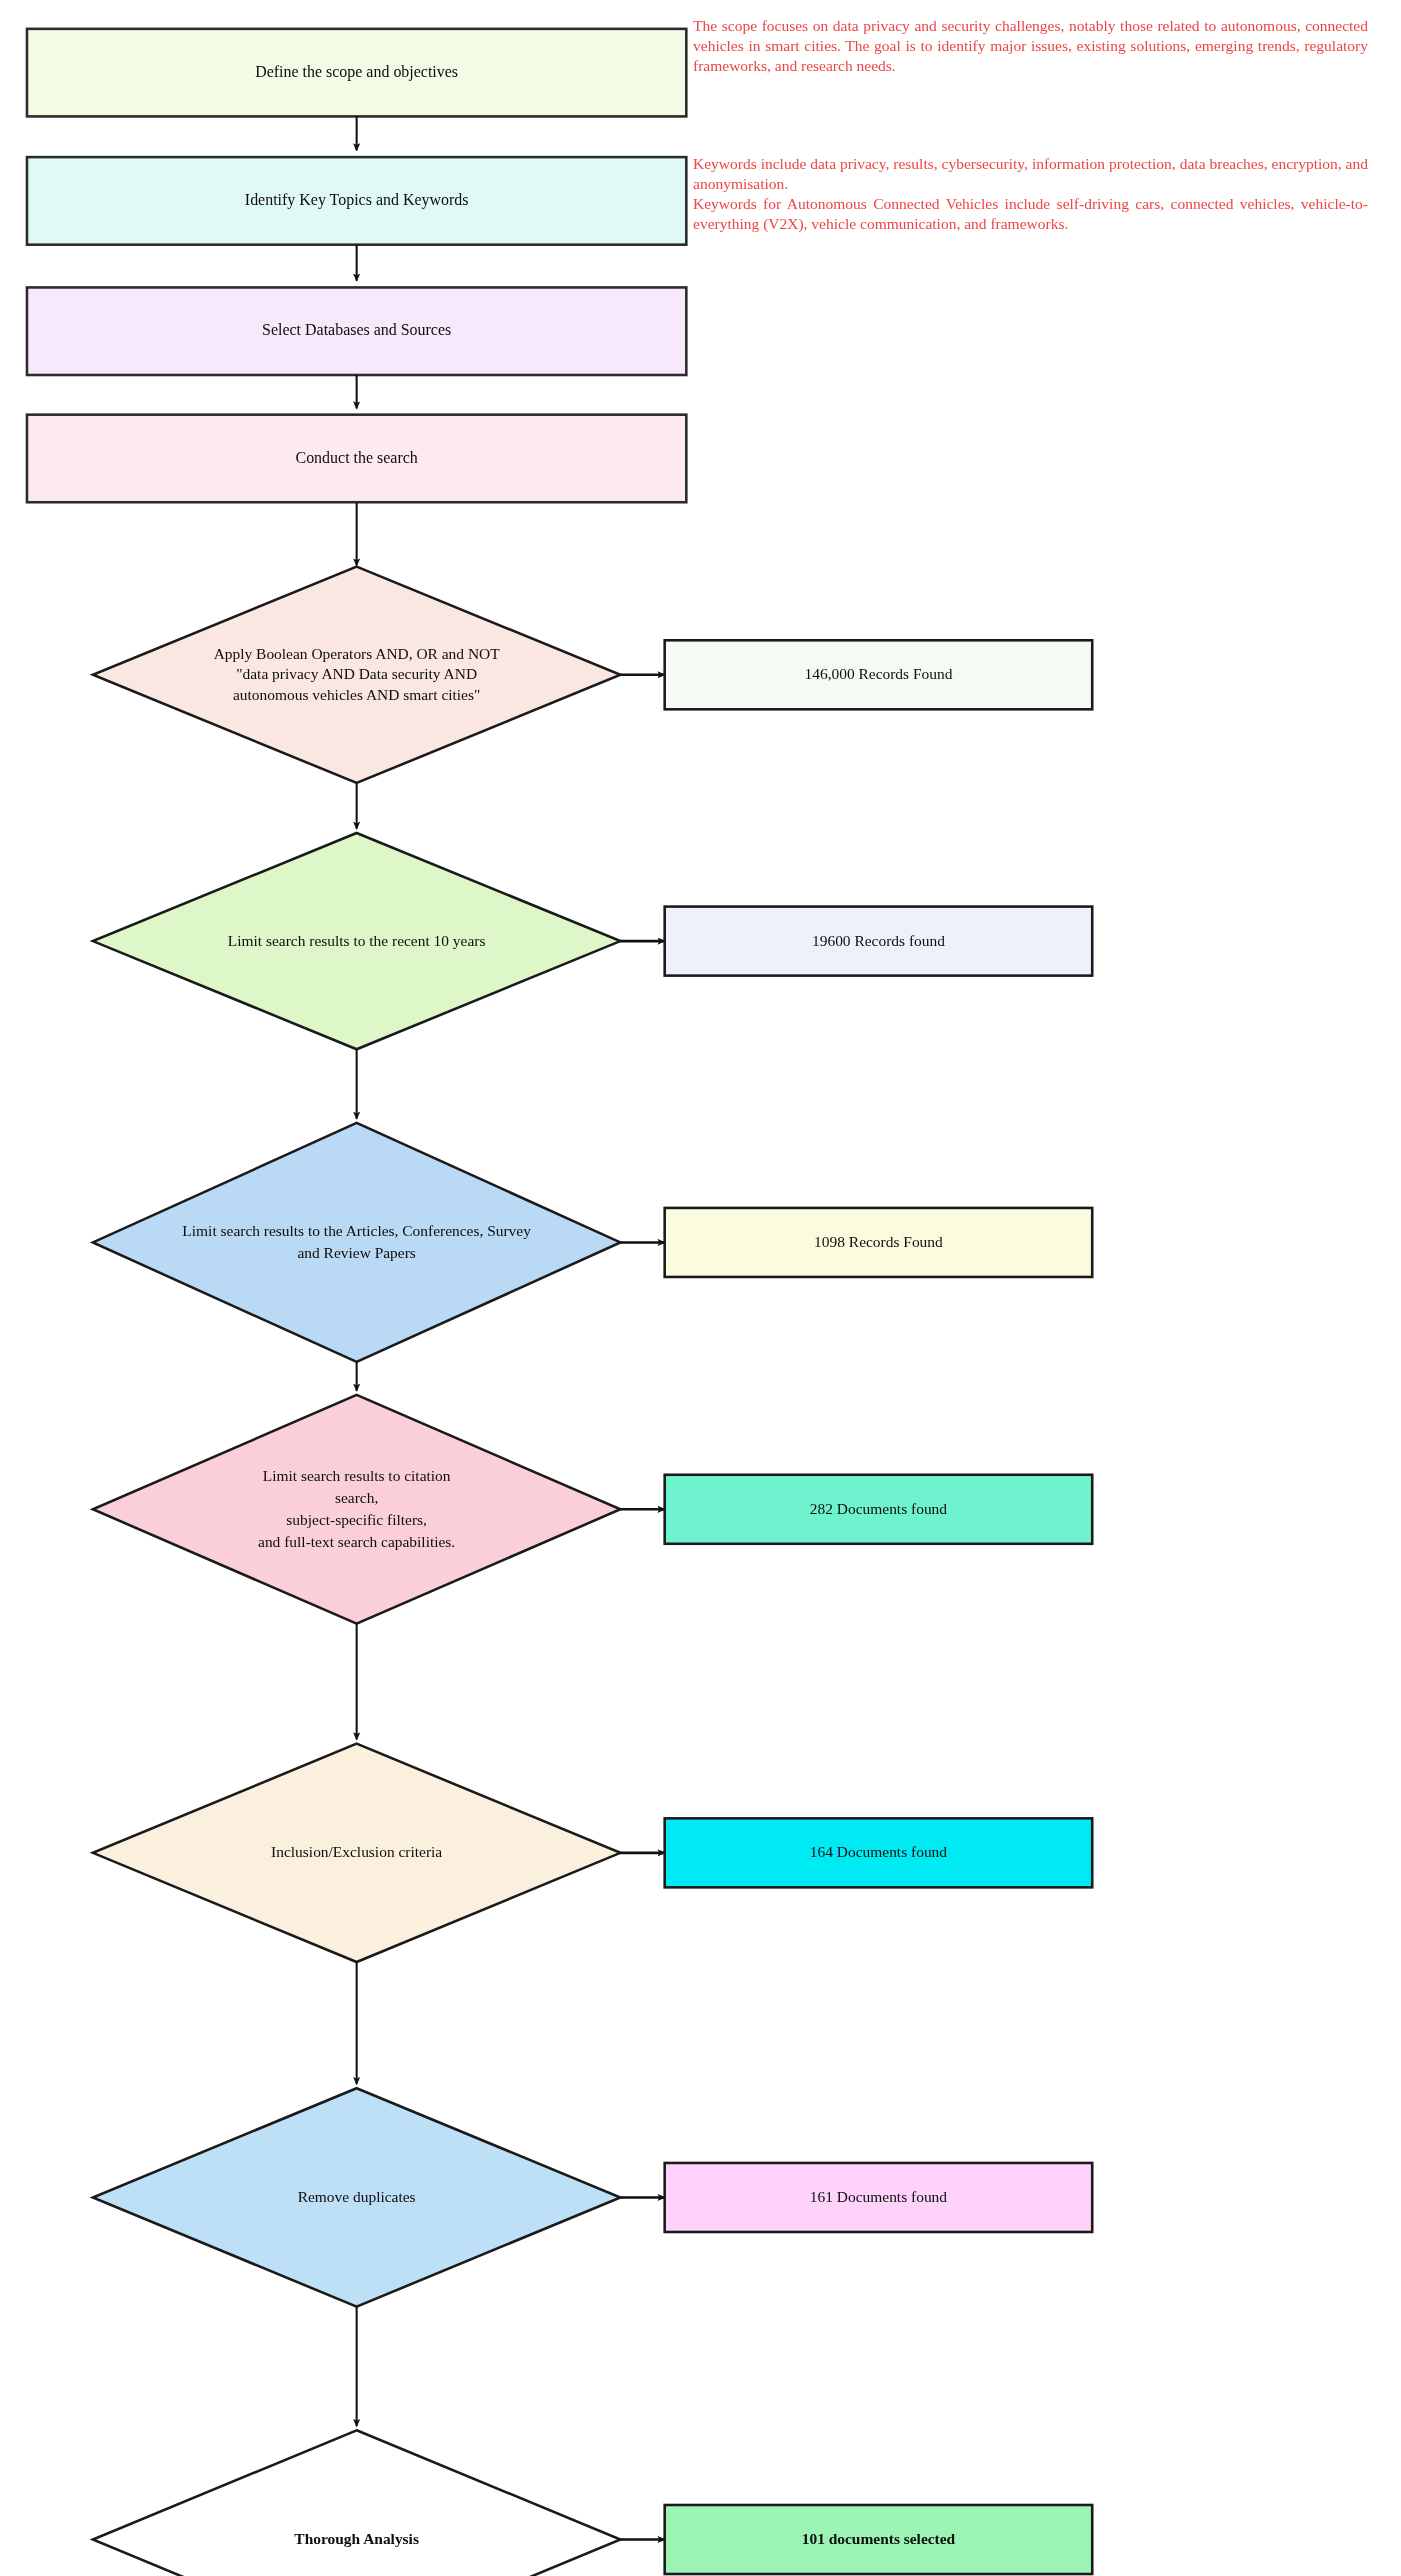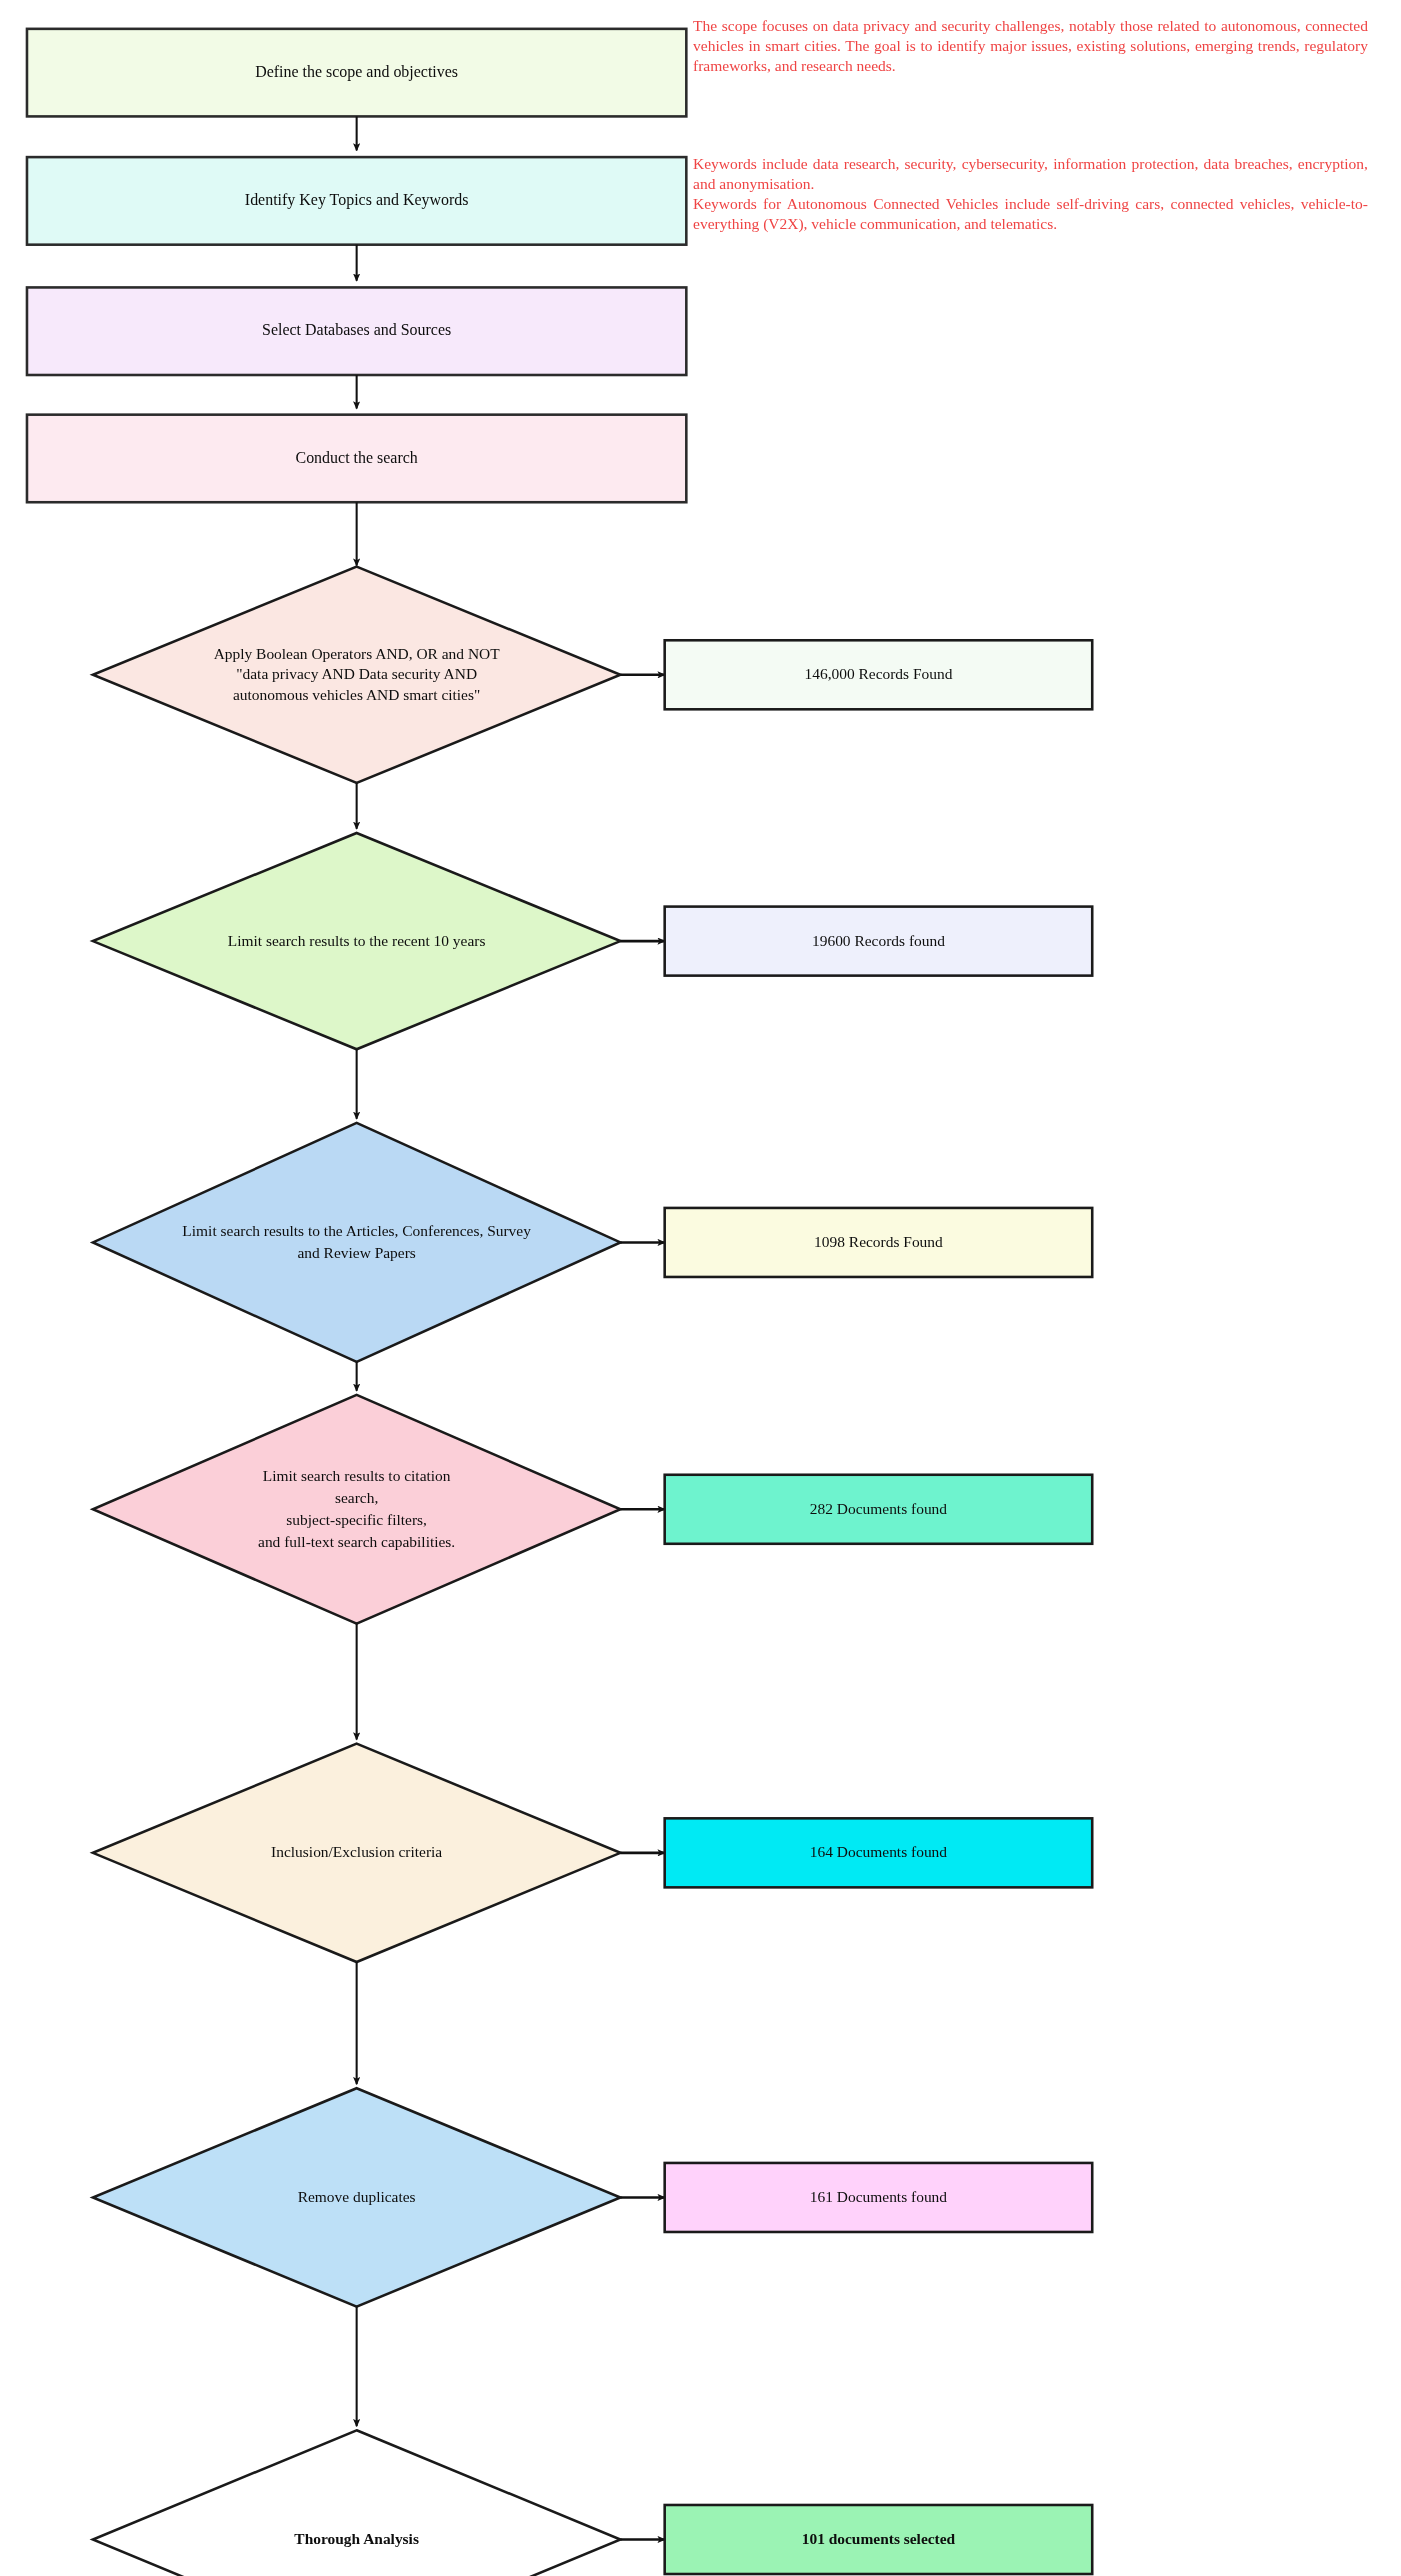--- a/index.html
+++ b/index.html
@@ -179,19 +179,19 @@
       <rect x="1290" y="4863" width="830" height="134" style="fill:#9bf3b4;stroke:#1a1a1a;stroke-width:5"></rect>
       <text class="node-text bold-text" x="1705" y="4932" font-size="30" font-weight="bold">101 documents selected</text>
     </g>
   </svg>
 
   <div class="annotation" style="left:693px; top:15.5px; width:675px;">
     <p class="annot-text annot-para">The scope focuses on data privacy and security challenges, notably those related to autonomous, connected vehicles in smart cities. The goal is to identify major issues, existing solutions, emerging trends, regulatory frameworks, and research needs.</p>
   </div>
 
   <div class="annotation" style="left:693px; top:154px; width:675px;">
-    <p class="annot-text annot-para">Keywords include data research, security, cybersecurity, information protection, data breaches, encryption, and anonymisation.</p>
-    <p class="annot-text annot-para">Keywords for Autonomous Connected Vehicles include self-driving cars, connected vehicles, vehicle-to-everything (V2X), vehicle communication, and telematics.</p>
+    <p class="annot-text annot-para">Keywords include data privacy, results, cybersecurity, information protection, data breaches, encryption, and anonymisation.</p>
+    <p class="annot-text annot-para">Keywords for Autonomous Connected Vehicles include self-driving cars, connected vehicles, vehicle-to-everything (V2X), vehicle communication, and frameworks.</p>
   </div>
 
 
 </div>
 
 
 </body></html>

